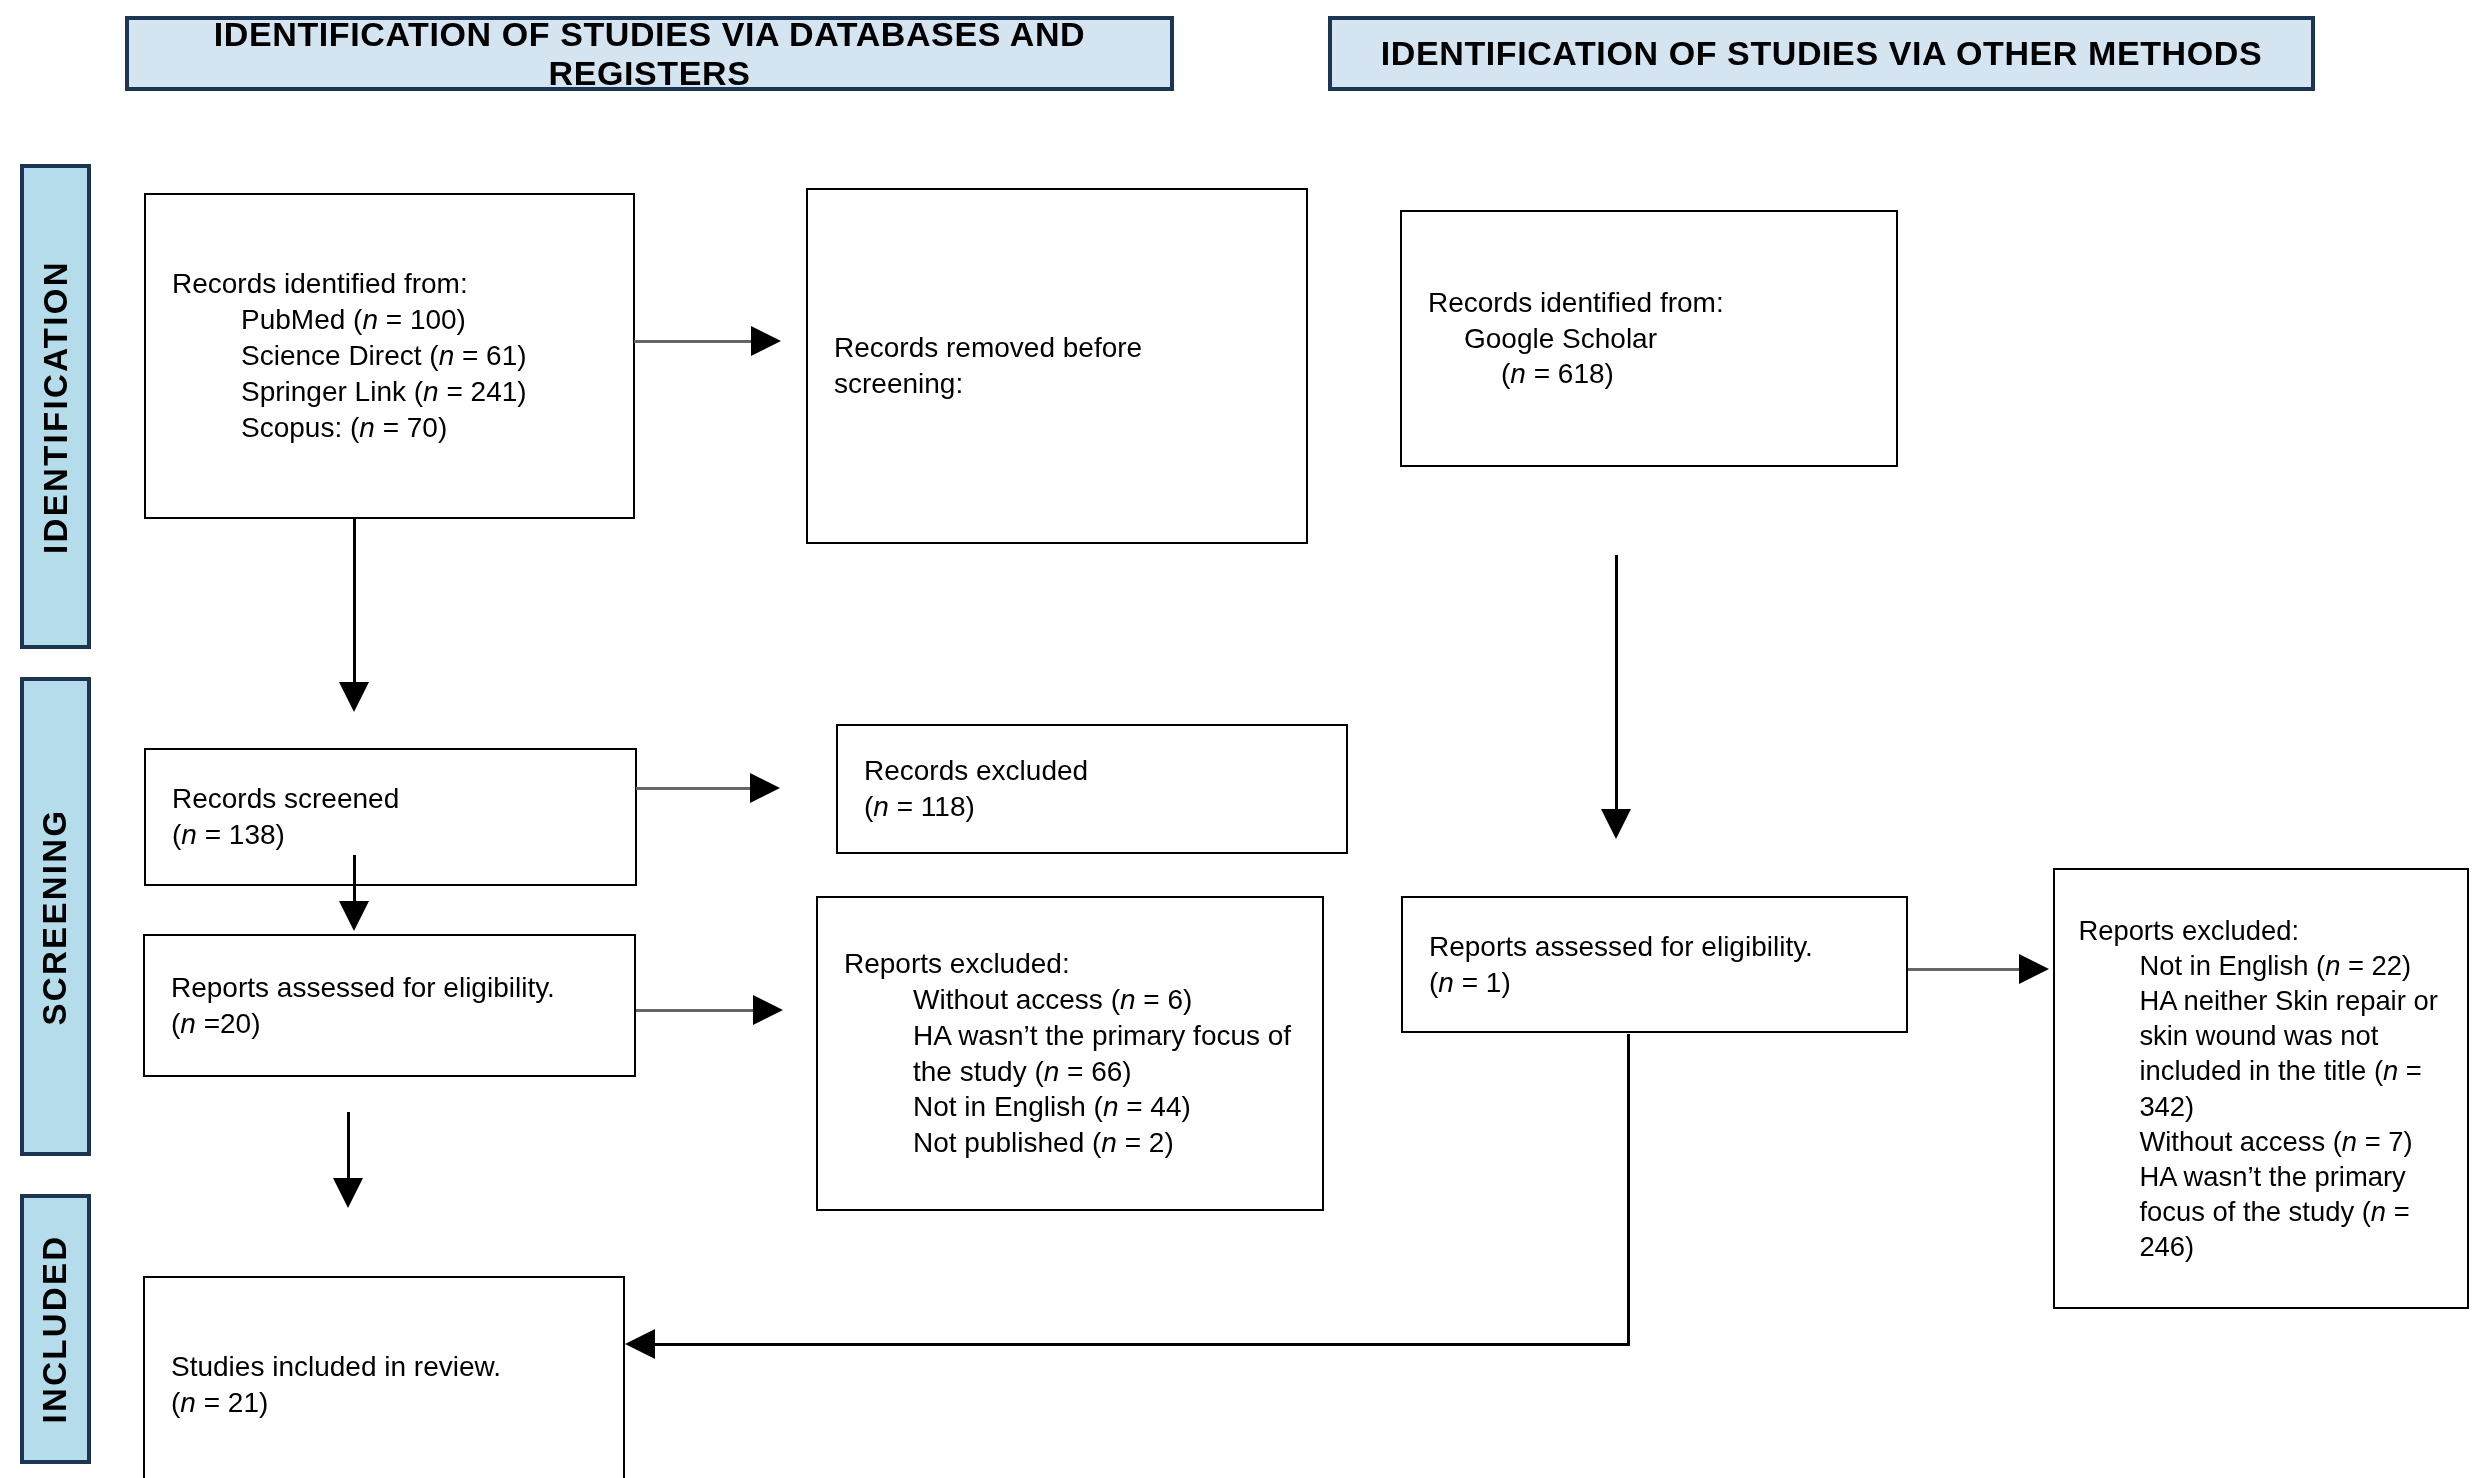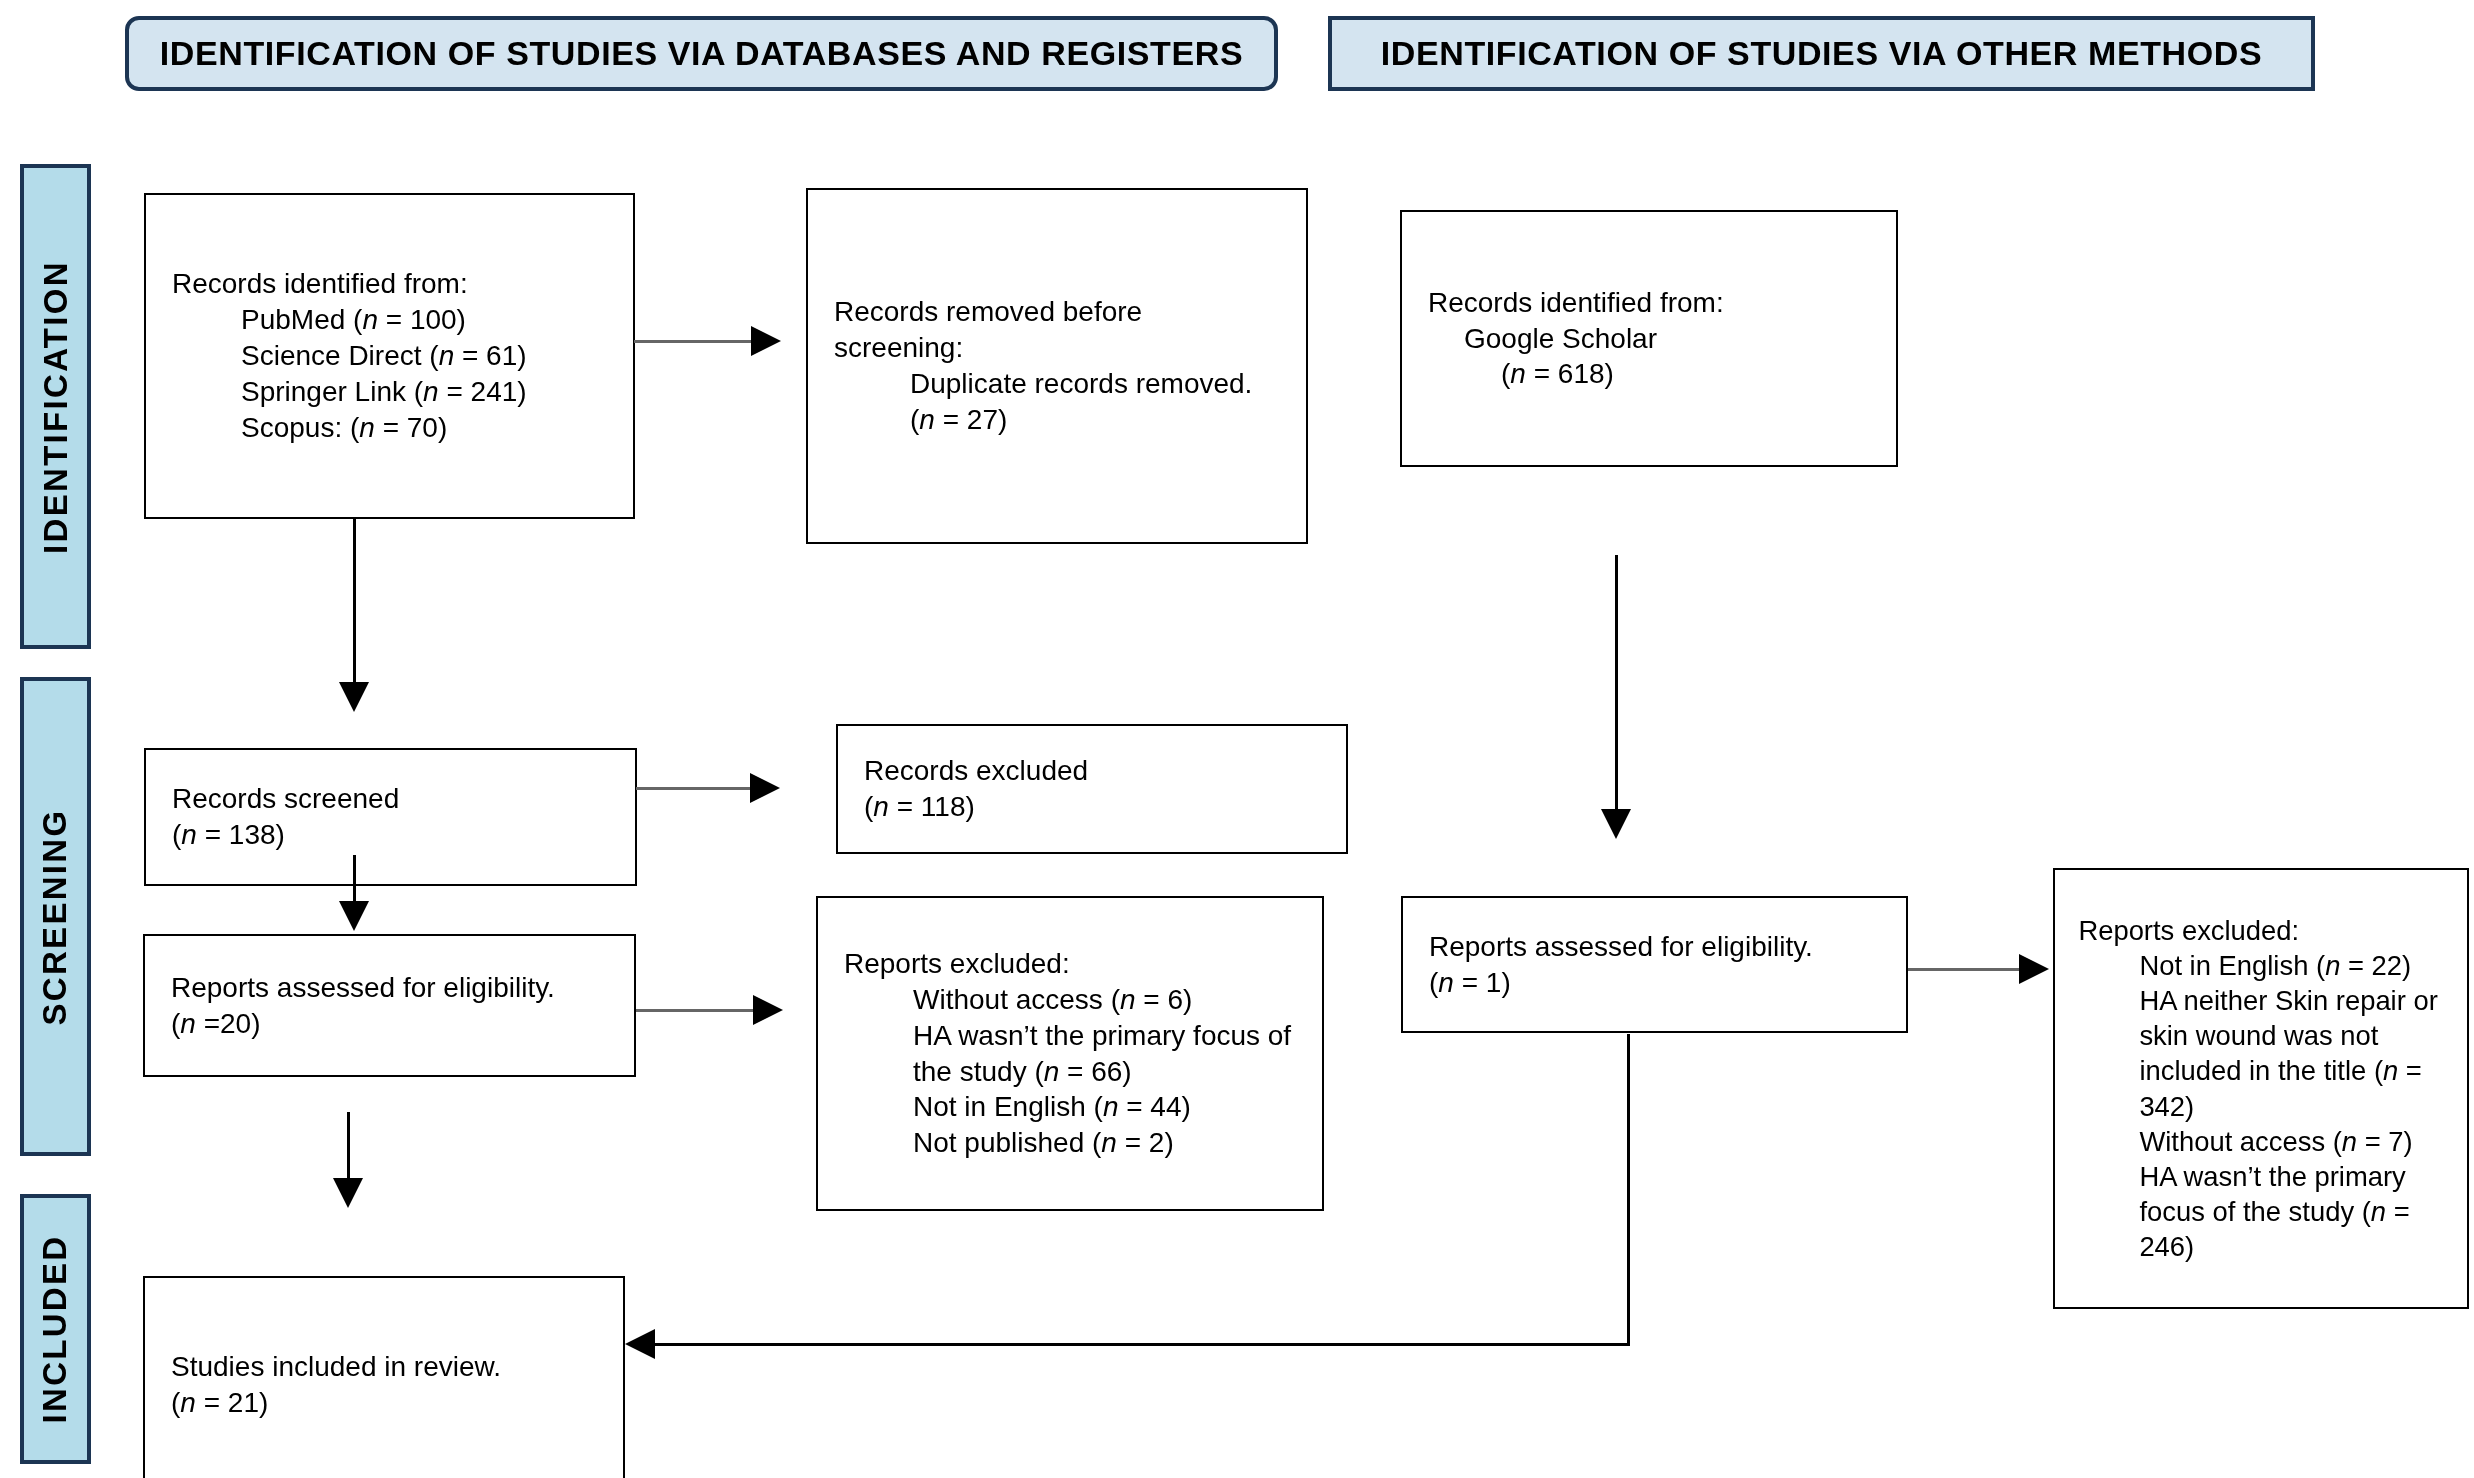--- a/index.html
+++ b/index.html
@@ -92,21 +92,21 @@
     border-bottom: 15px solid transparent;
     border-right: 30px solid #000;
   }
   i { font-style: italic; }
 </style>
 </head>
 <body>
 
 <div class="canvas">
 
-  <div class="hdr" style="left:125px; top:16px; width:1153px; height:75px;border-radius:14px;">
+  <div class="hdr" style="left:125px; top:16px; width:1049px; height:75px;">
     <span>IDENTIFICATION OF STUDIES VIA DATABASES AND REGISTERS</span>
   </div>
   <div class="hdr" style="left:1328px; top:16px; width:987px; height:75px;">
     <span>IDENTIFICATION OF STUDIES VIA OTHER METHODS</span>
   </div>
 
   <div class="stage" style="left:20px; top:164px; width:71px; height:485px;">
     <span class="vtext">IDENTIFICATION</span>
   </div>
   <div class="stage" style="left:20px; top:677px; width:71px; height:479px;">
@@ -119,21 +119,20 @@
   <div class="fbox" style="left:144px; top:193px; width:491px; height:326px;">
     <div class="row">Records identified from:</div>
     <div class="row ind1">PubMed (<i>n</i> = 100)</div>
     <div class="row ind1">Science Direct (<i>n</i> = 61)</div>
     <div class="row ind1">Springer Link (<i>n</i> = 241)</div>
     <div class="row ind1">Scopus: (<i>n</i> = 70)</div>
   </div>
 
   <div class="fbox pad-r" style="left:806px; top:188px; width:502px; height:356px;">
     <div class="row">Records removed before screening:</div>
-    <div class="row b2ind">Duplicate records removed. (<i>n</i> = 27)</div>
   </div>
 
   <div class="fbox" style="left:1400px; top:210px; width:498px; height:257px;">
     <div class="row">Records identified from:</div>
     <div class="row ind-g1">Google Scholar</div>
     <div class="row ind-g2">(<i>n</i> = 618)</div>
   </div>
 
   <div class="fbox" style="left:144px; top:748px; width:493px; height:138px;text-align:right;">
     <div class="row">Records screened</div>

